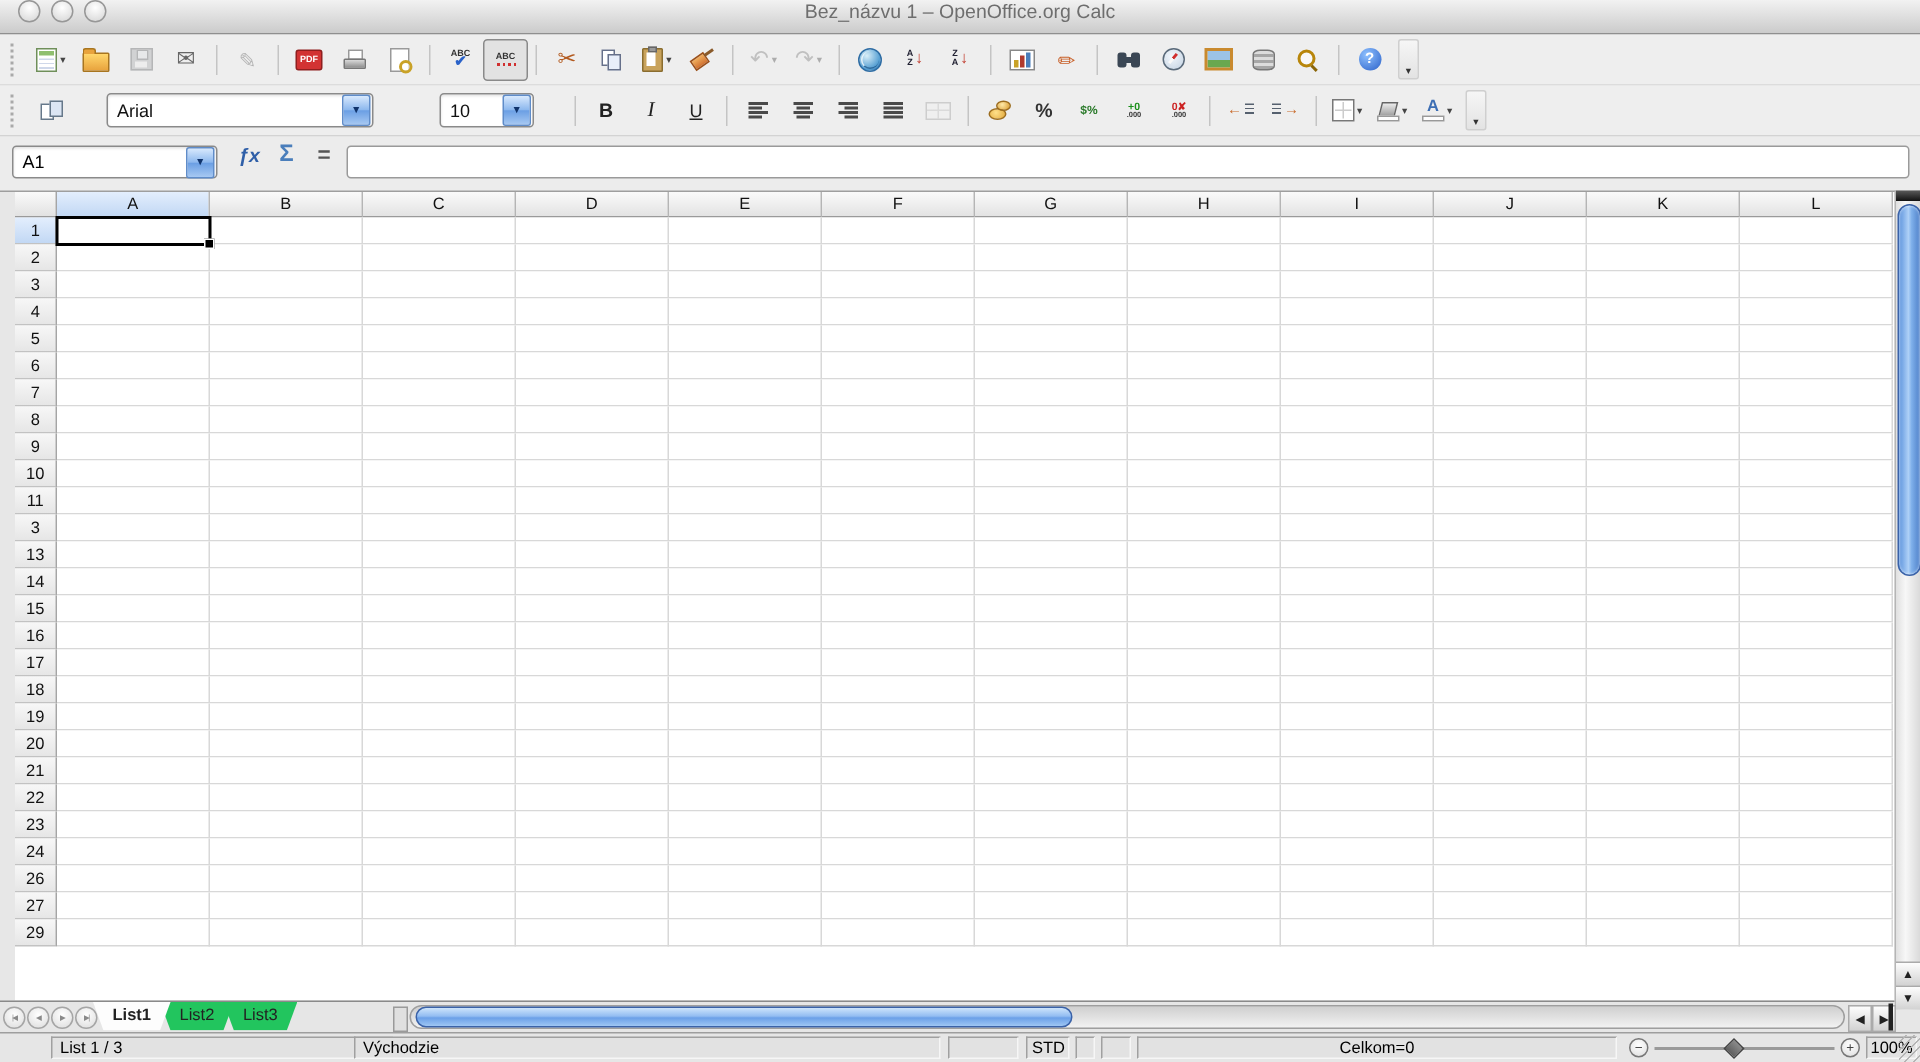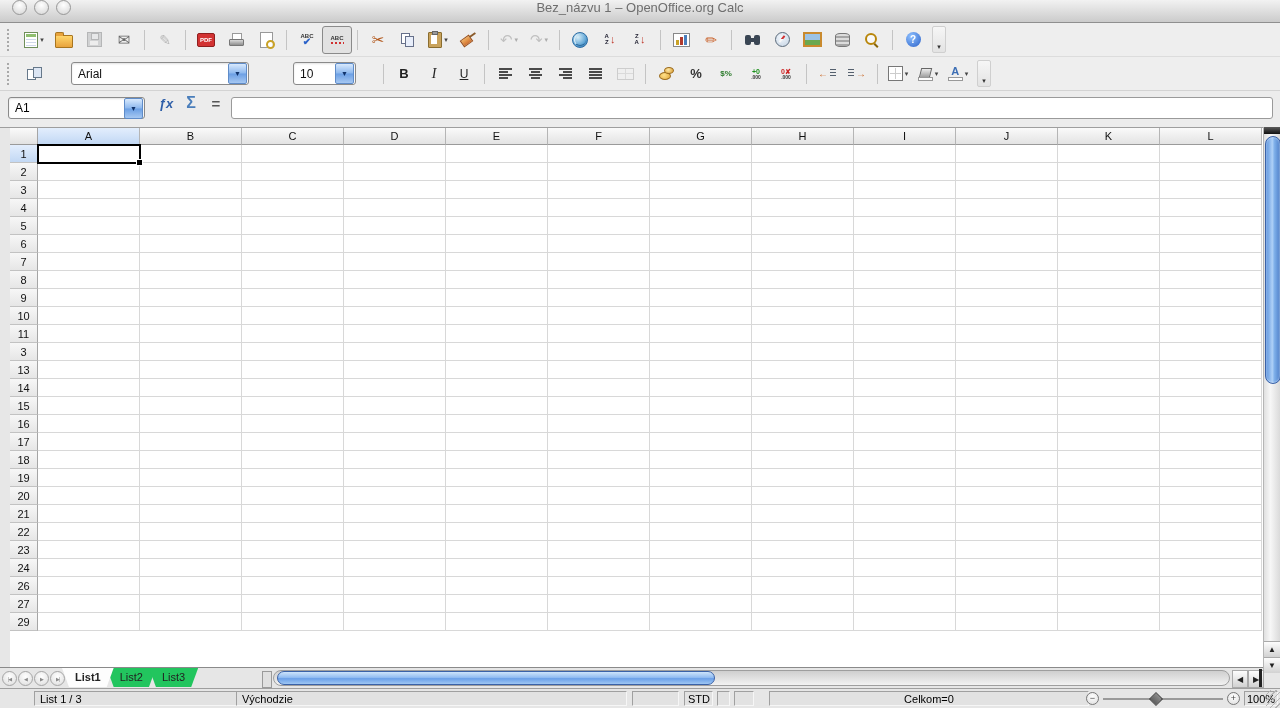--- a/index.html
+++ b/index.html
@@ -164,21 +164,21 @@
 
   
   .statusbar{position:absolute;left:0;top:688px;width:1280px;height:20px;background:#e6e6e6;border-top:1px solid #9e9e9e;box-sizing:border-box;font-size:11px;color:#000;}
   .sfield{position:absolute;top:2px;height:15px;line-height:15px;background:#e2e2e2;border:1px solid #a0a0a0;border-bottom-color:#f6f6f6;border-right-color:#f6f6f6;padding:0 5px;box-sizing:border-box;overflow:hidden;white-space:nowrap;}
   .f-sheetpos{left:2px;width:228px;margin-left:32px;}
   .f-pagestyle{left:236px;width:391px;}
   .f-empty1{left:632px;width:47px;}
   .f-insmode{left:684px;width:29px;padding:0 3px;}
   .f-empty2{left:717px;width:13px;padding:0;}
   .f-empty3{left:734px;width:20px;padding:0;}
-  .f-sum{left:758px;width:320px;text-align:center;margin-left:11px;}
+  .f-sum{left:758px;width:320px;text-align:center;}
   .f-zoomval{left:1244px;width:34px;text-align:center;padding:0 2px;}
   .zoomctl{position:absolute;left:1086px;top:2px;width:154px;height:15px;display:flex;align-items:center;}
   .zbtn{width:11px;height:11px;border-radius:50%;border:1px solid #777;background:radial-gradient(circle at 50% 35%,#fff,#ddd);display:flex;align-items:center;justify-content:center;font-size:9px;color:#444;line-height:1;flex:none;}
   .ztrack{flex:1;height:2px;background:#9a9a9a;margin:0 4px;position:relative;}
   .zthumb{position:absolute;left:40%;top:-4px;width:8px;height:8px;background:linear-gradient(#8a8a8a,#5f5f5f);border:1px solid #444;transform:rotate(45deg);}
   .resize-grip{position:absolute;right:0;top:1px;width:14px;height:18px;background:repeating-linear-gradient(135deg,transparent 0 3px,#b5b5b5 3px 4px);}
 </style>
 </head>
 <body>
 

